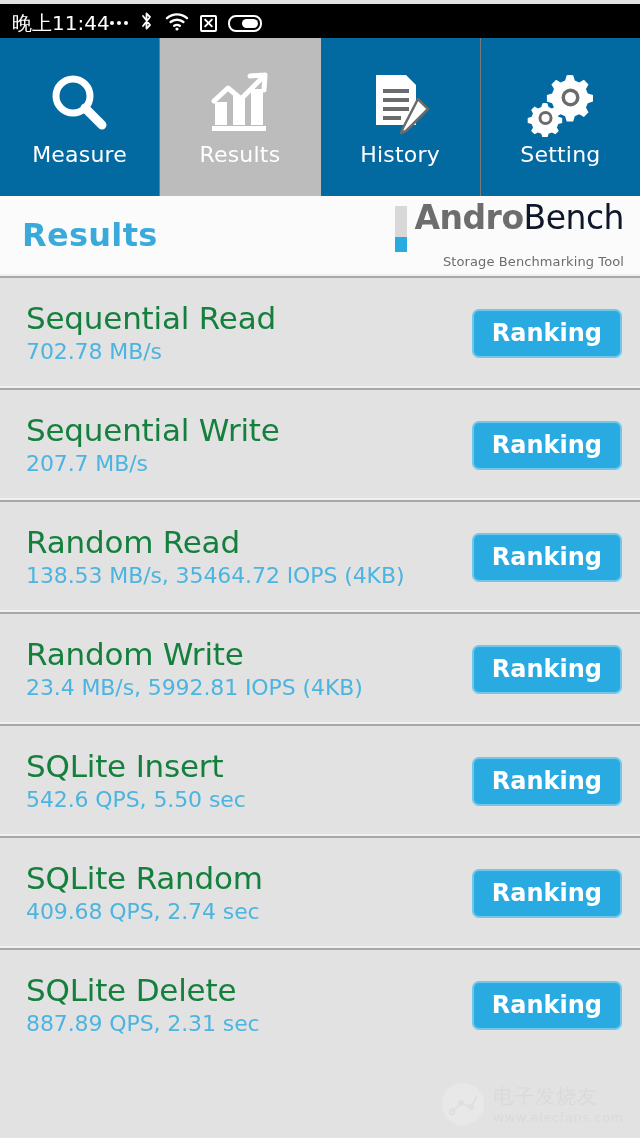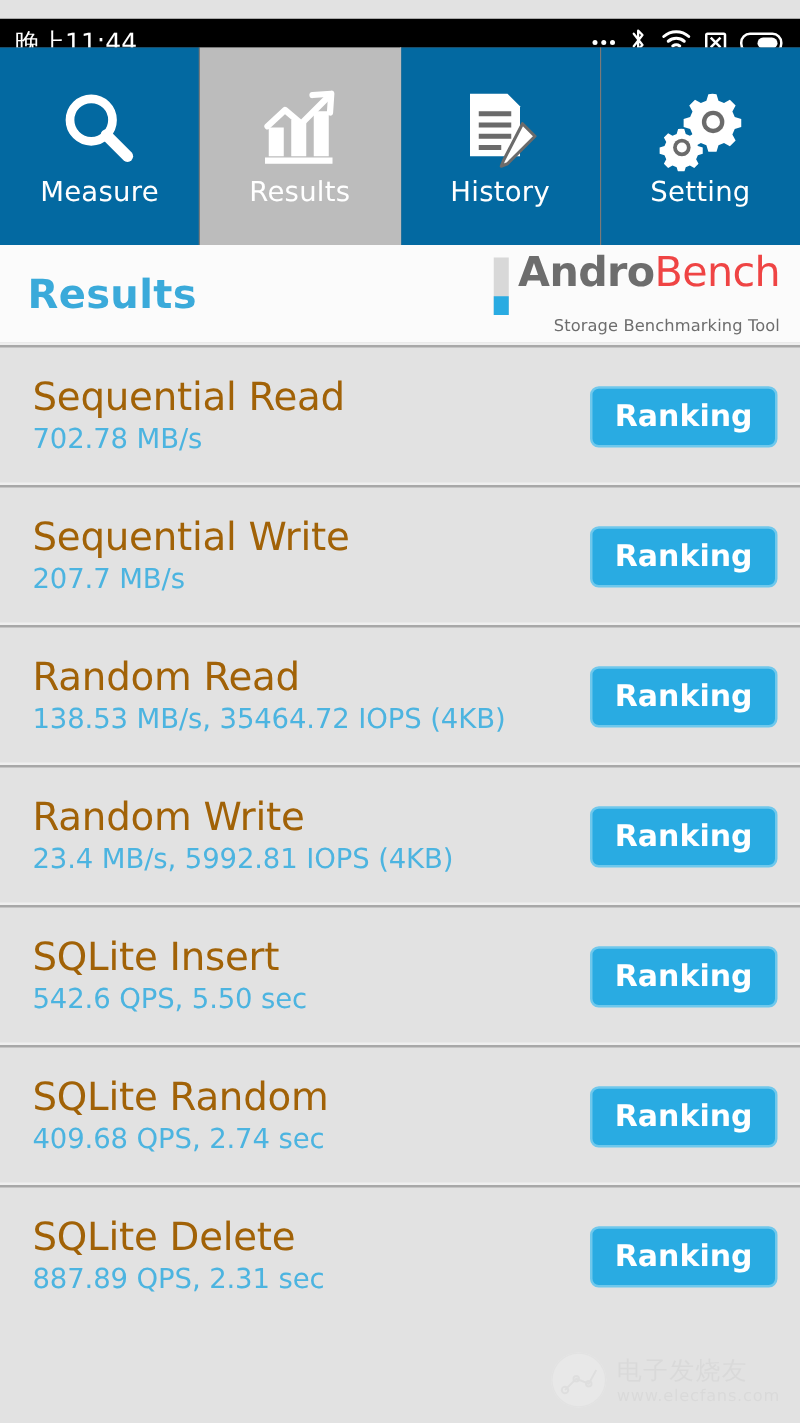--- a/index.html
+++ b/index.html
@@ -7,23 +7,23 @@
     width: 640px;
     height: 1138px;
     overflow: hidden;
     background: #e2e2e2;
     font-family: "DejaVu Sans", "Liberation Sans", sans-serif;
   }
   .phone { position: relative; width: 640px; height: 1138px; background: #e2e2e2; }
 
   
   .statusbar {
-    position: absolute; top: 15px; left: 0; width: 640px; height: 38px;
+    position: absolute; top: 4px; left: 0; width: 640px; height: 38px;
     background: #000; color: #fff;
-    display: flex; align-items: center; justify-content: space-between;
+    display: flex; align-items: center; 
     padding: 0 14px 0 12px;
   }
   .status-time { font-size: 20px; letter-spacing: 0px; font-family: "DejaVu Sans", sans-serif; line-height: 1; }
   .status-icons { display: flex; align-items: center; gap: 11px; }
   .ic { display: inline-block; }
   .ic-dots { display:flex; gap:3px; align-items:center; }
   .ic-dots i { width:4px; height:4px; border-radius:50%; background:#fff; display:block; }
   .ic-x {
     width: 17px; height: 17px; border: 2px solid #fff; border-radius: 2px;
     position: relative;
@@ -70,40 +70,40 @@
   .page-title {
     color: #3aaada; font-size: 32px; font-weight: bold;
     font-family: "DejaVu Sans", sans-serif; letter-spacing: 0.3px;
   }
   .brand { display: flex; align-items: flex-start; gap: 7px; }
   .brand-bar { width: 12px; height: 46px; background: #d8d8d8; position: relative; margin-top: 5px; }
   .brand-bar i { position: absolute; bottom: 0; left: 0; width: 12px; height: 15px; background: #29abe2; }
   .brand-text { display: flex; flex-direction: column; }
   .brand-name { font-size: 33px; line-height: 1.05; font-family: "DejaVu Sans", sans-serif; }
   .brand-name .a { color: #6d6d6d; font-weight: bold; letter-spacing: -0.5px; }
-  .brand-name .b { color: #ef4444; font-weight: 400; letter-spacing: -0.5px; }
+  .brand-name .b { color: #0f172a; font-weight: 400; letter-spacing: -0.5px; }
   .brand-tag {
     font-size: 13px; color: #6d6d6d; text-align: right;
     font-family: "DejaVu Sans", sans-serif; margin-top: 18px; letter-spacing: 0.1px;
   }
 
   
   .list { position: absolute; top: 276px; left: 0; width: 640px; }
   .row {
     position: relative; height: 112px; background: #e2e2e2;
     display: flex; align-items: center; justify-content: space-between;
     padding: 0 18px 0 26px;
     border-top: 2px solid #a8a8a8;
   }
   .row::before {
     content: ""; position: absolute; top: -4px; left: 0; width: 100%; height: 2px; background: #efefef;
   }
   .row-text { display: flex; flex-direction: column; gap: 7px; }
   .row-title {
-    font-size: 31px; color: #a16207; font-weight: 400;
+    font-size: 31px; color: #15803d; font-weight: 400;
     font-family: "DejaVu Sans", sans-serif; letter-spacing: -0.2px; line-height: 1;
   }
   .row-value {
     font-size: 22px; color: #4cb4e0; font-weight: 400;
     font-family: "DejaVu Sans", sans-serif; letter-spacing: -0.1px; line-height: 1;
   }
   .ranking-btn {
     background: #29abe2; border: 2px solid #6fc8ec; border-radius: 7px;
     color: #ffffff; font-size: 24px; font-weight: bold;
     font-family: "DejaVu Sans", sans-serif;

